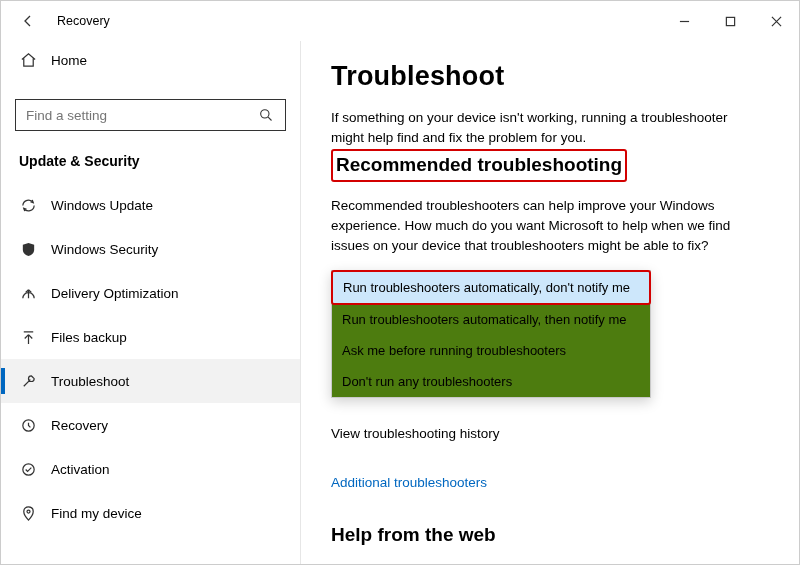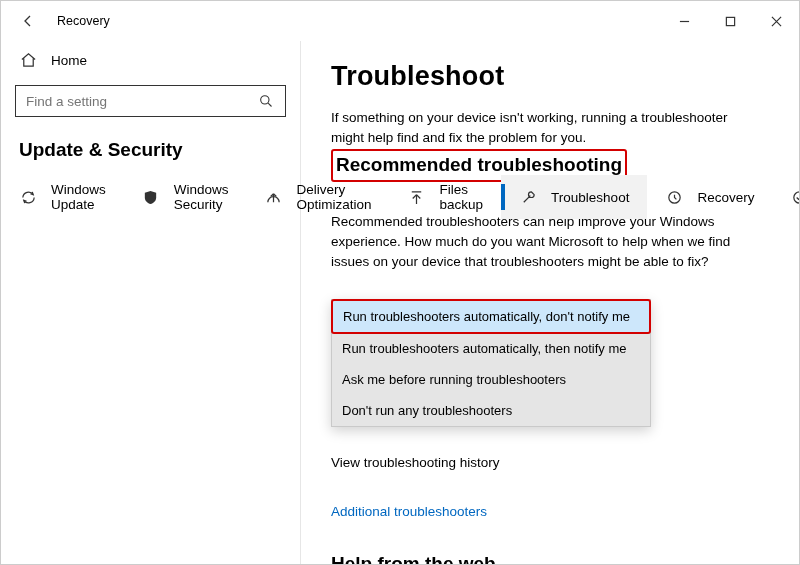--- a/index.html
+++ b/index.html
@@ -25,36 +25,36 @@
   .winbtn { width:46px; display:flex; align-items:center; justify-content:center; }
   .layout { display:flex; height: calc(100% - 40px); }
   .sidebar {
     width: 300px;
     border-right: 1px solid #e6e6e6;
     padding: 0 0 0 0;
     display:flex; flex-direction:column;
   }
   .home-row { display:flex; align-items:center; gap:14px; padding: 10px 18px 10px 18px; font-size:13.5px;}
   .search {
-    margin: 6px 14px 0 14px;
+    margin: 20px 14px 0 14px;
     height: 32px;
     border: 1px solid #333;
     display:flex; align-items:center;
     padding: 0 10px;
   }
   .search input {
     border:none; outline:none; flex:1; font-size:13.5px; background:transparent;
     font-family: inherit;
     color:#666;
   }
   .cat {
-    font-weight:600; font-size:19px;
+    font-weight:600; font-size:14px;
     padding: 22px 18px 14px 18px;
   }
-  .nav { display:flex; flex-direction:row; padding-bottom:10px;}
+  .nav { display:flex; flex-direction:column; padding-bottom:10px;}
   .nav-item {
     display:flex; align-items:center; gap:14px;
     height:44px; padding: 0 18px;
     font-size:13.5px;
     position:relative;
   }
   .nav-item.selected::before {
     content:""; position:absolute; left:0; top:9px; bottom:9px; width:4px; background:#0067c0;
   }
   .nav-item.selected { background:#f2f2f2; }
@@ -65,26 +65,26 @@
     overflow:auto;
   }
   h1 { font-weight:600; font-size:27px; letter-spacing:0.2px;}
   .intro { font-size:13.5px; margin-top:16px; line-height:1.5; max-width:430px;}
   .sect {
     font-size:19px; font-weight:600;
     display:inline-block;
     padding: 3px 6px 4px 0;
   }
   .boxed { border:2px solid #d30000; border-radius:3px; padding-left:3px; padding-right:3px;}
-  .sect-desc { font-size:13.5px; margin-top:30px; line-height:1.5; max-width:430px;}
+  .sect-desc { font-size:13.5px; margin-top:14px; line-height:1.5; max-width:430px;}
   .dropdown-wrap {
-    margin-top:27px;
+    margin-top:14px;
     width: 320px;
     border:1px solid #c9c9c9;
-    background:#e5e5e5;
+    background:#4d7c0f;
     box-shadow: 0 4px 12px rgba(0,0,0,0.18);
   }
   .dd-opt {
     padding: 8px 10px;
     font-size:13px;
   }
   .dd-opt.selected {
     background:#cde7fb;
     border:2px solid #d30000;
     border-radius:3px;

